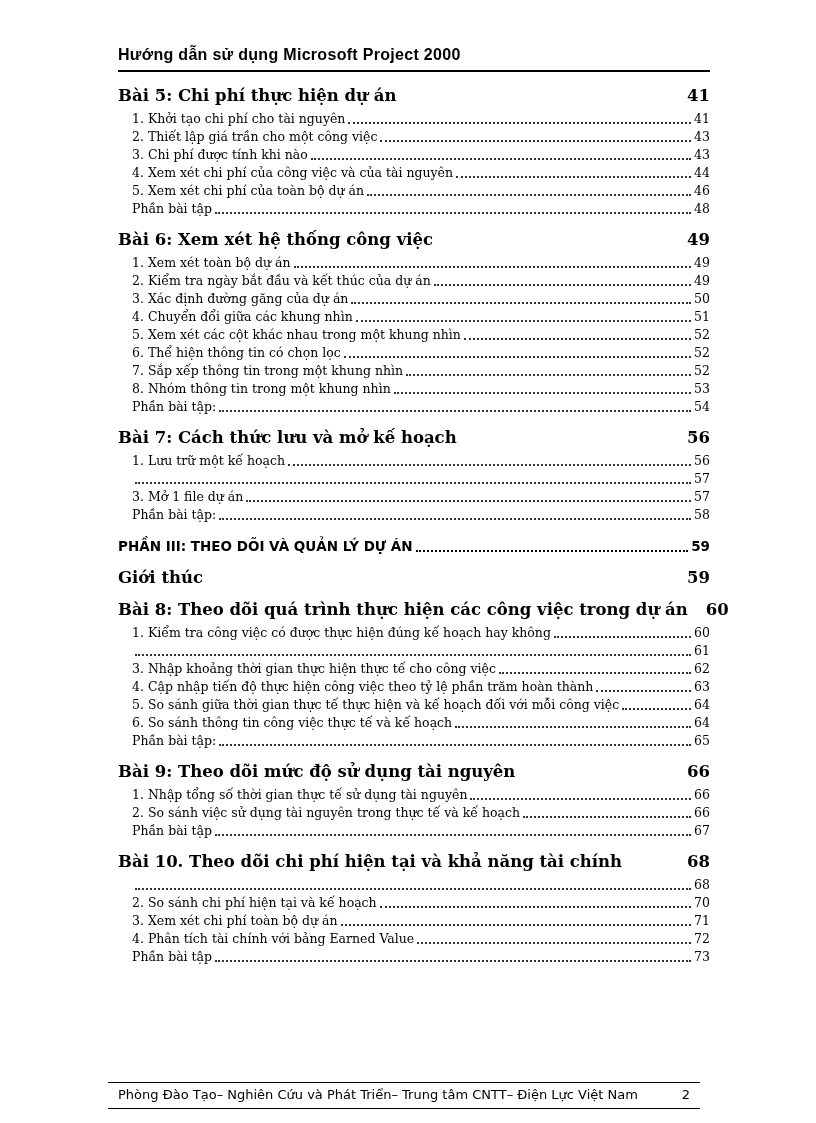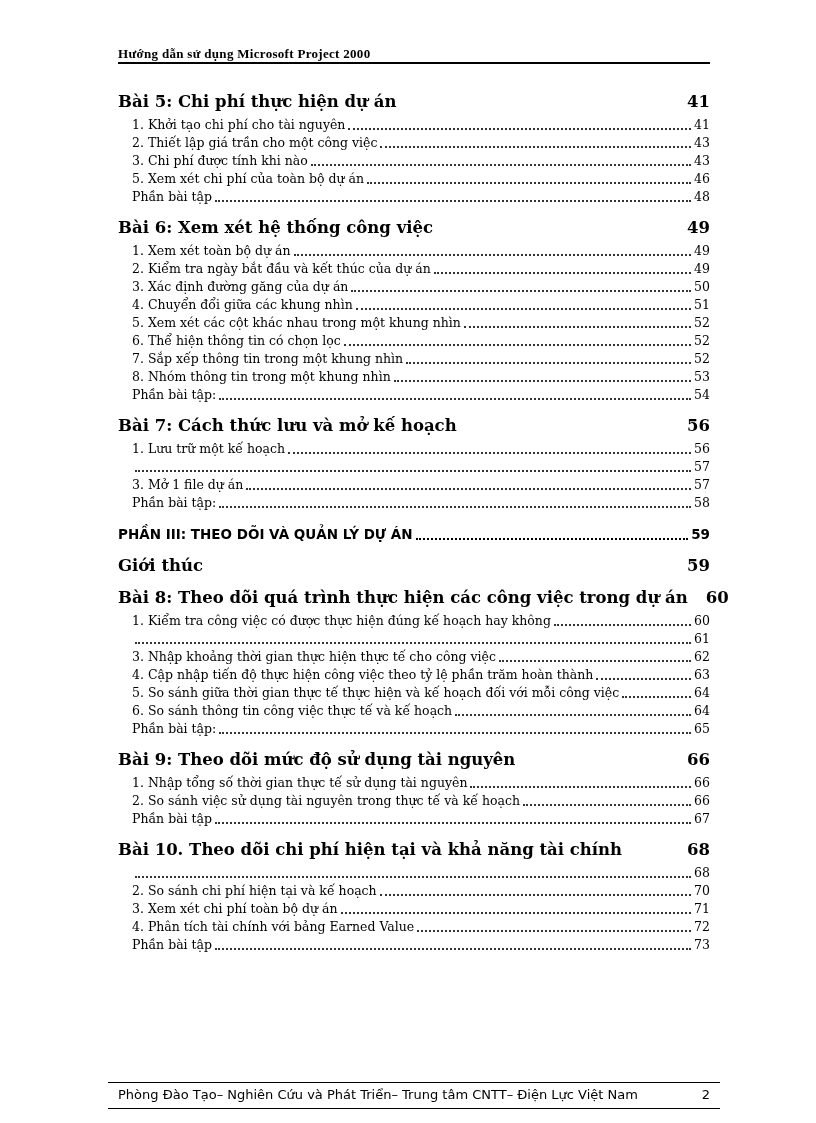--- a/index.html
+++ b/index.html
@@ -15,40 +15,41 @@
     color: #000;
     overflow: hidden;
   }
   .content {
     position: absolute;
     left: 118px;
     right: 106px;
     top: 46px;
   }
   .header-title {
-    font-family: Liberation Serif, serif;
-    font-size: 13px;
+    font-family: Liberation Sans, sans-serif;
+    font-size: 16px;
     font-weight: bold;
     letter-spacing: 0.3px;
+    padding-bottom: 6px;
   }
   .header-rule {
     border-bottom: 2px solid #000;
     margin-bottom: 4px;
   }
   .toc-section { display: block; }
   .toc-heading {
     display: flex;
     align-items: flex-end;
     font-weight: bold;
     font-size: 16.5px;
     line-height: 20px;
     margin-top: 12px;
     margin-bottom: 4px;
   }
-  .toc-section:first-child .toc-heading { margin-top: 28px; }
+  .toc-section:first-child .toc-heading { margin-top: 14px; }
   .toc-heading.sans {
     font-family: "DejaVu Sans", sans-serif;
     font-size: 13.5px;
     margin-bottom: 8px;
   }
   .toc-item {
     display: flex;
     align-items: flex-end;
     font-size: 12.5px;
     line-height: 18px;
@@ -61,21 +62,21 @@
     margin: 0 3px;
     border-bottom: 2px dotted #333;
     margin-bottom: 4px;
   }
   .toc-heading .leader { border-bottom-color: #000; margin-bottom: 4px; }
   .leader.blank { border-bottom: none; }
   .page-num { white-space: nowrap; }
   .footer {
     position: absolute;
     left: 108px;
-    right: 96px;
+    right: 116px;
     bottom: 14px;
     font-family: "DejaVu Sans", sans-serif;
     font-size: 13px;
     color: #000;
   }
   .footer-rule { border-bottom: 1.5px solid #000; }
   .footer-line {
     display: flex;
     justify-content: space-between;
     align-items: baseline;
@@ -107,20 +108,25 @@
           </div>
           <div class="toc-item">
             <span class="entry-text">2. Thiết lập giá trần cho một công việc</span>
             <span class="leader"></span>
             <span class="page-num">43</span>
           </div>
           <div class="toc-item">
             <span class="entry-text">3. Chi phí được tính khi nào</span>
             <span class="leader"></span>
             <span class="page-num">43</span>
+          </div>
+          <div class="toc-item">
+            <span class="entry-text">4. Xem xét chi phí của công việc và của tài nguyên</span>
+            <span class="leader"></span>
+            <span class="page-num">44</span>
           </div>
           <div class="toc-item">
             <span class="entry-text">5. Xem xét chi phí của toàn bộ dự án</span>
             <span class="leader"></span>
             <span class="page-num">46</span>
           </div>
           <div class="toc-item">
             <span class="entry-text">Phần bài tập</span>
             <span class="leader"></span>
             <span class="page-num">48</span>

